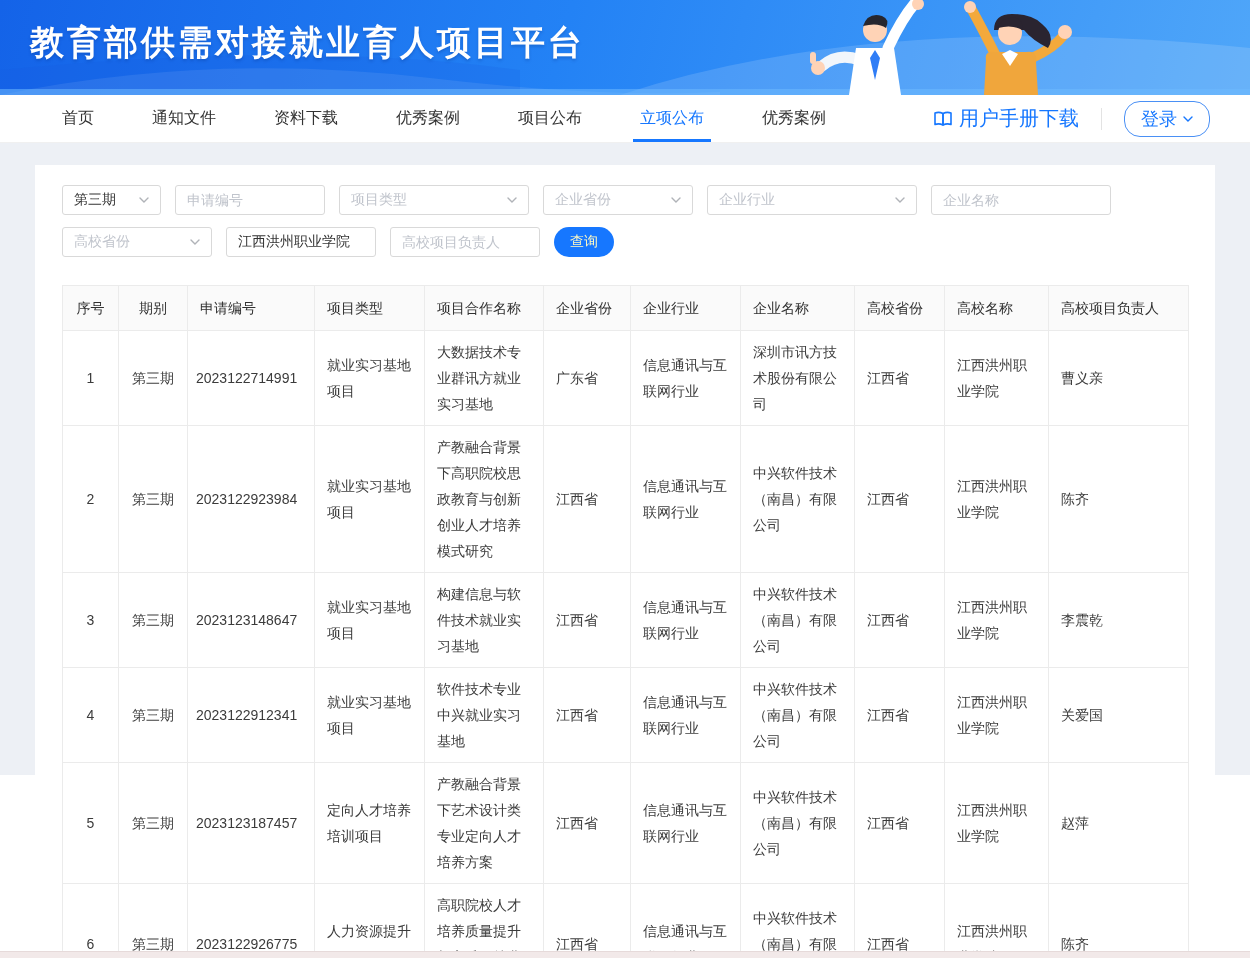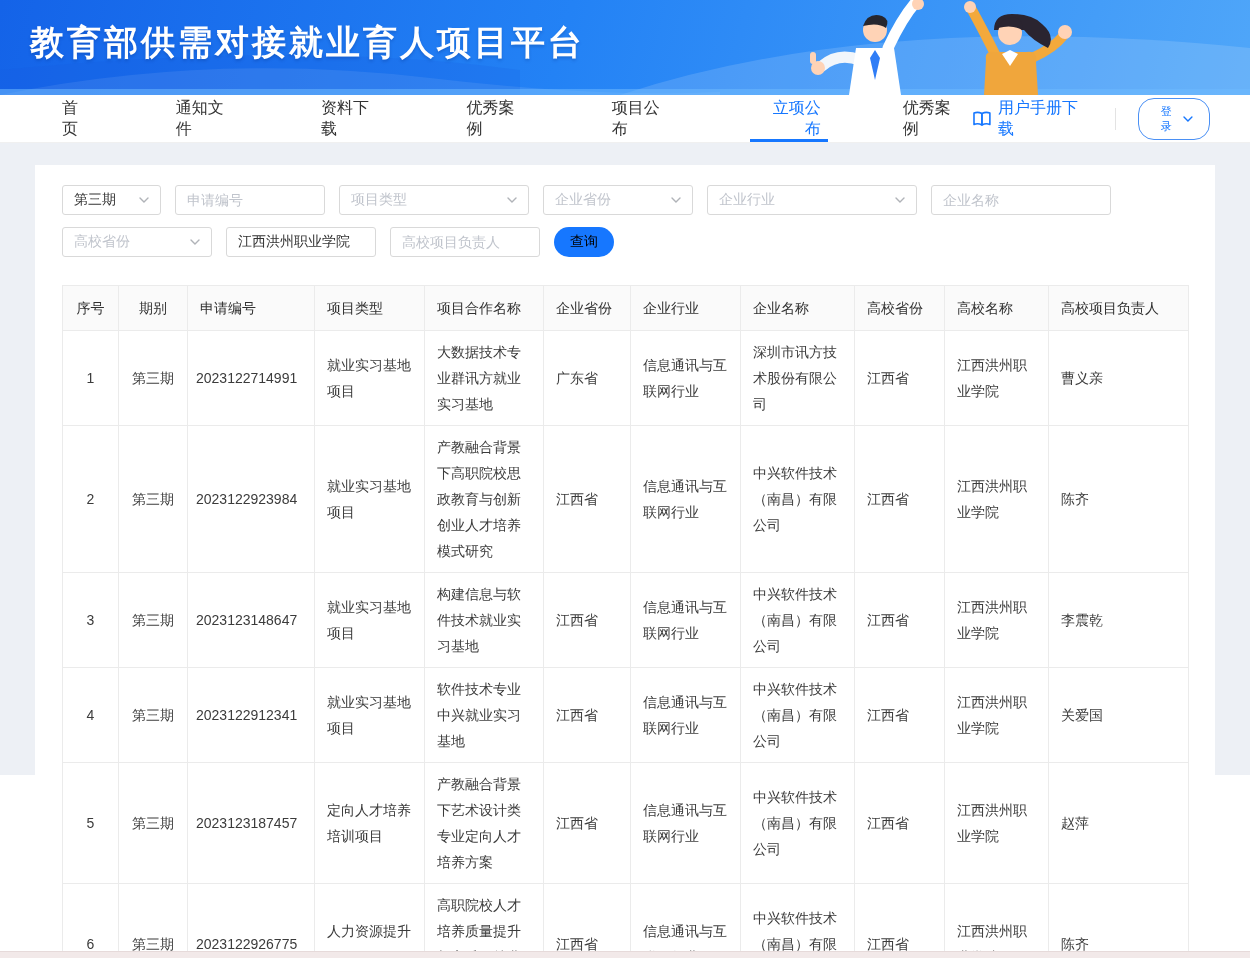--- a/index.html
+++ b/index.html
@@ -10,46 +10,46 @@
   .banner { position:relative; width:100%; height:95px; overflow:hidden;
     background:linear-gradient(105deg,#1463e8 0%,#2382f5 45%,#4fa6f9 100%); }
   .banner-waves { position:absolute; inset:0; }
   .banner-title { position:absolute; left:30px; top:20px; font-size:34px; font-weight:700;
     color:#fff; letter-spacing:3px; text-shadow:0 2px 3px rgba(0,40,120,.25); }
   .banner-illu { position:absolute; right:130px; top:0; }
 
   
   .nav { display:flex; align-items:center; height:48px; background:#fff;
     border-bottom:1px solid #f0f0f0; padding:0 40px 0 55px; }
-  .nav-items { display:flex; list-style:none; gap:68px; height:100%; }
+  .nav-items { display:flex; list-style:none; gap:44px; height:100%; }
   .nav-item { display:flex; align-items:center; height:100%; padding:0 7px;
     font-size:16px; color:#333; cursor:pointer; border-bottom:3px solid transparent;
     border-top:3px solid transparent; }
   .nav-item.active { color:#1677ff; border-bottom-color:#1677ff;text-align:right; }
   .nav-right { margin-left:auto; display:flex; align-items:center; gap:22px; }
   .manual-link { display:flex; align-items:center; gap:7px; color:#1677ff;
-    font-size:16px; cursor:pointer; }
+    font-size:20px; cursor:pointer; }
   .nav-divider { width:1px; height:22px; background:#e3e3e3; }
   .login-btn { display:flex; align-items:center; gap:6px; padding:5px 16px;
     border:1px solid #4a90f5; border-radius:16px; background:#fff; color:#1677ff;
-    font-size:11px; cursor:pointer; }
+    font-size:18px; cursor:pointer; }
 
   
   .page { position:relative; height:632px; background:#edf0f5; }
   .card { margin:0 35px; background:#fff; padding:20px 27px 30px; min-height:815px; }
   .filters-row { display:flex; gap:14px; margin-bottom:12px; }
   .ctl { height:30px; border:1px solid #d9d9d9; border-radius:3px; background:#fff;
     font-size:14px; display:flex; align-items:center; padding:0 11px; color:#333; }
   .ctl input { border:none; outline:none; width:100%; font-size:14px; color:#333;
     font-family:inherit; background:transparent; }
   .ctl input::placeholder { color:#c0c4cc; }
   .select { justify-content:space-between; cursor:pointer; }
   .select .ph { color:#c0c4cc; }
   .w100{width:99px}.w150{width:150px}.w190{width:190px}.w210{width:210px}.w180{width:180px}
-  .search-btn { height:30px; width:60px; background:#1677ff; color:#000000; border:none;
+  .search-btn { height:30px; width:60px; background:#1677ff; color:#fef9c3; border:none;
     border-radius:15px; font-size:14px; cursor:pointer; font-family:inherit; }
 
   
   table { border-collapse:collapse; table-layout:fixed; width:1126px; margin-top:28px;
     font-size:14px; }
   th,td { border:1px solid #ebebeb; vertical-align:middle; text-align:left;
     padding:8px 12px; line-height:26px; color:#3b3b3b; word-break:break-all; }
   thead th { background:#fafafa; font-weight:400; color:#303030; height:45px; padding:0 12px; }
   th:first-child,td:first-child, th:nth-child(2),td:nth-child(2) { text-align:center; padding:0 4px; }
   td:nth-child(3) { white-space:nowrap; padding:12px 8px; }

